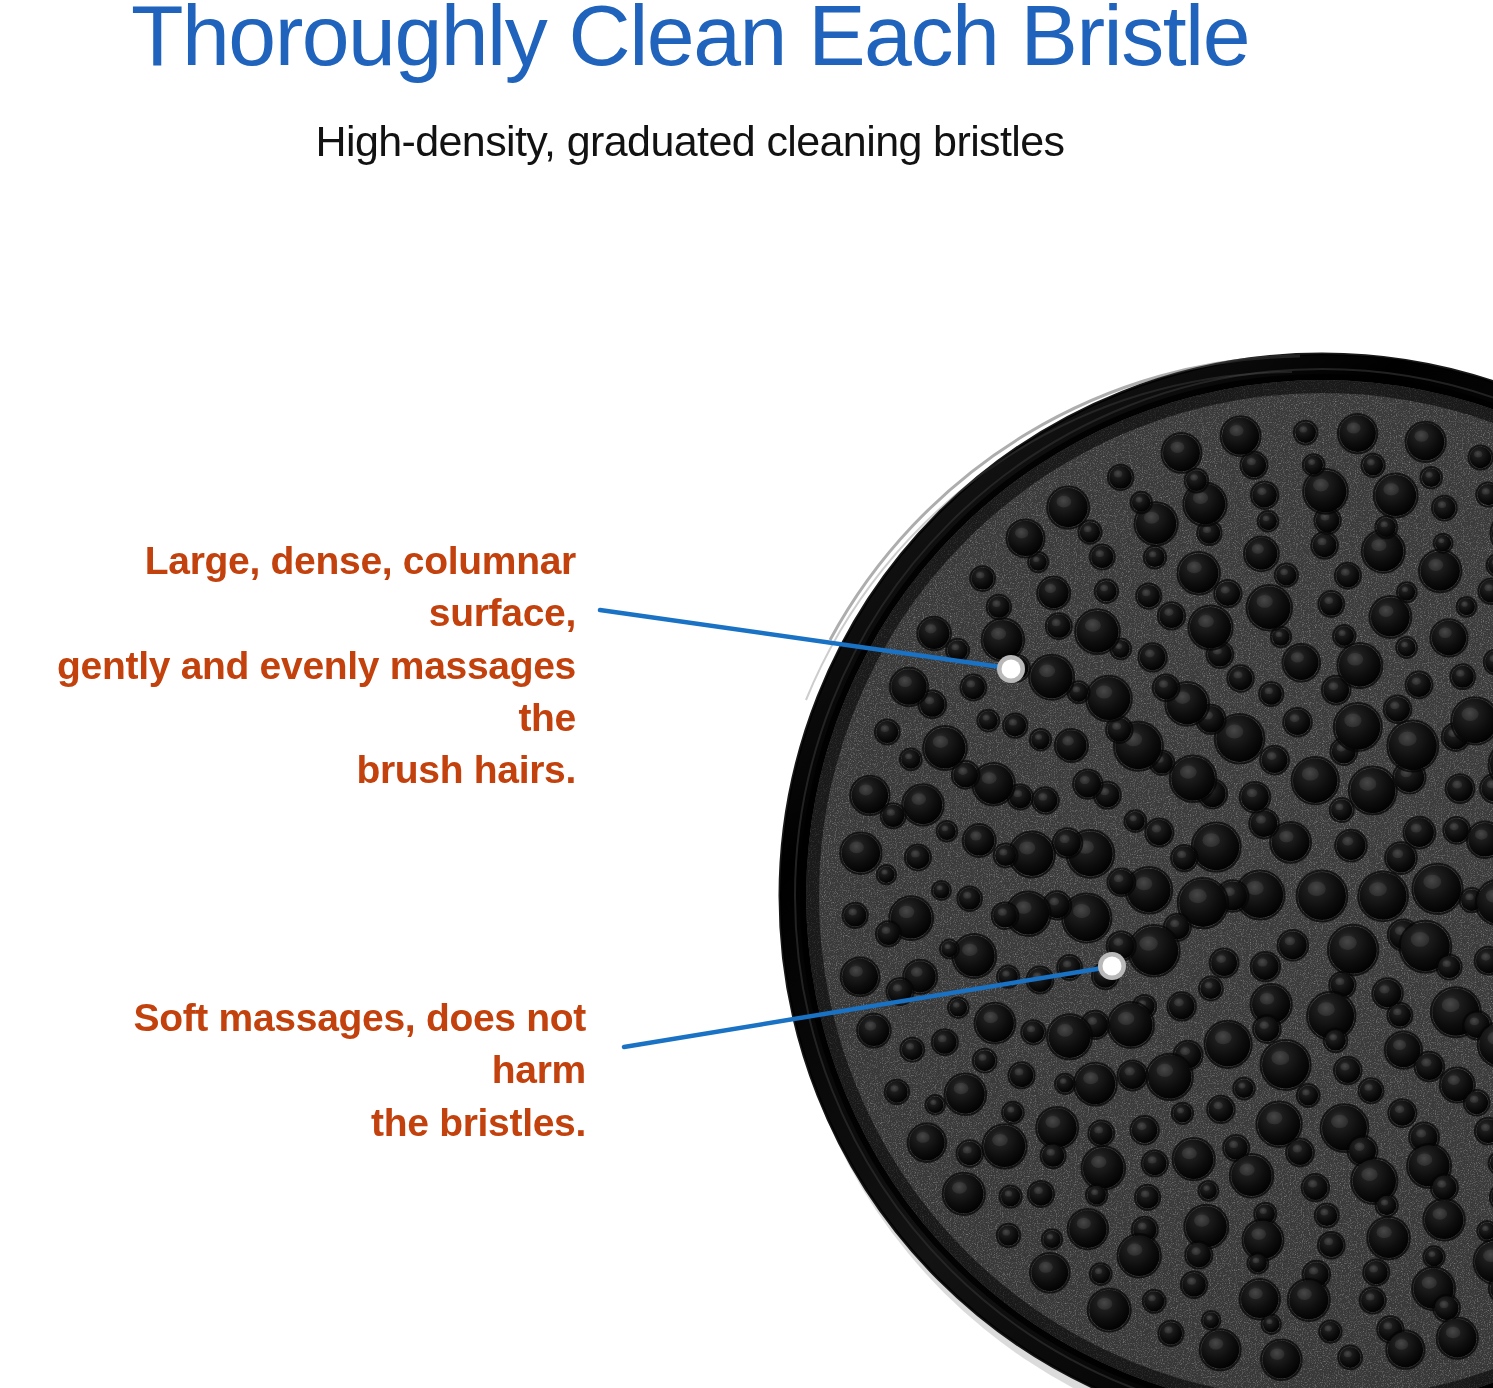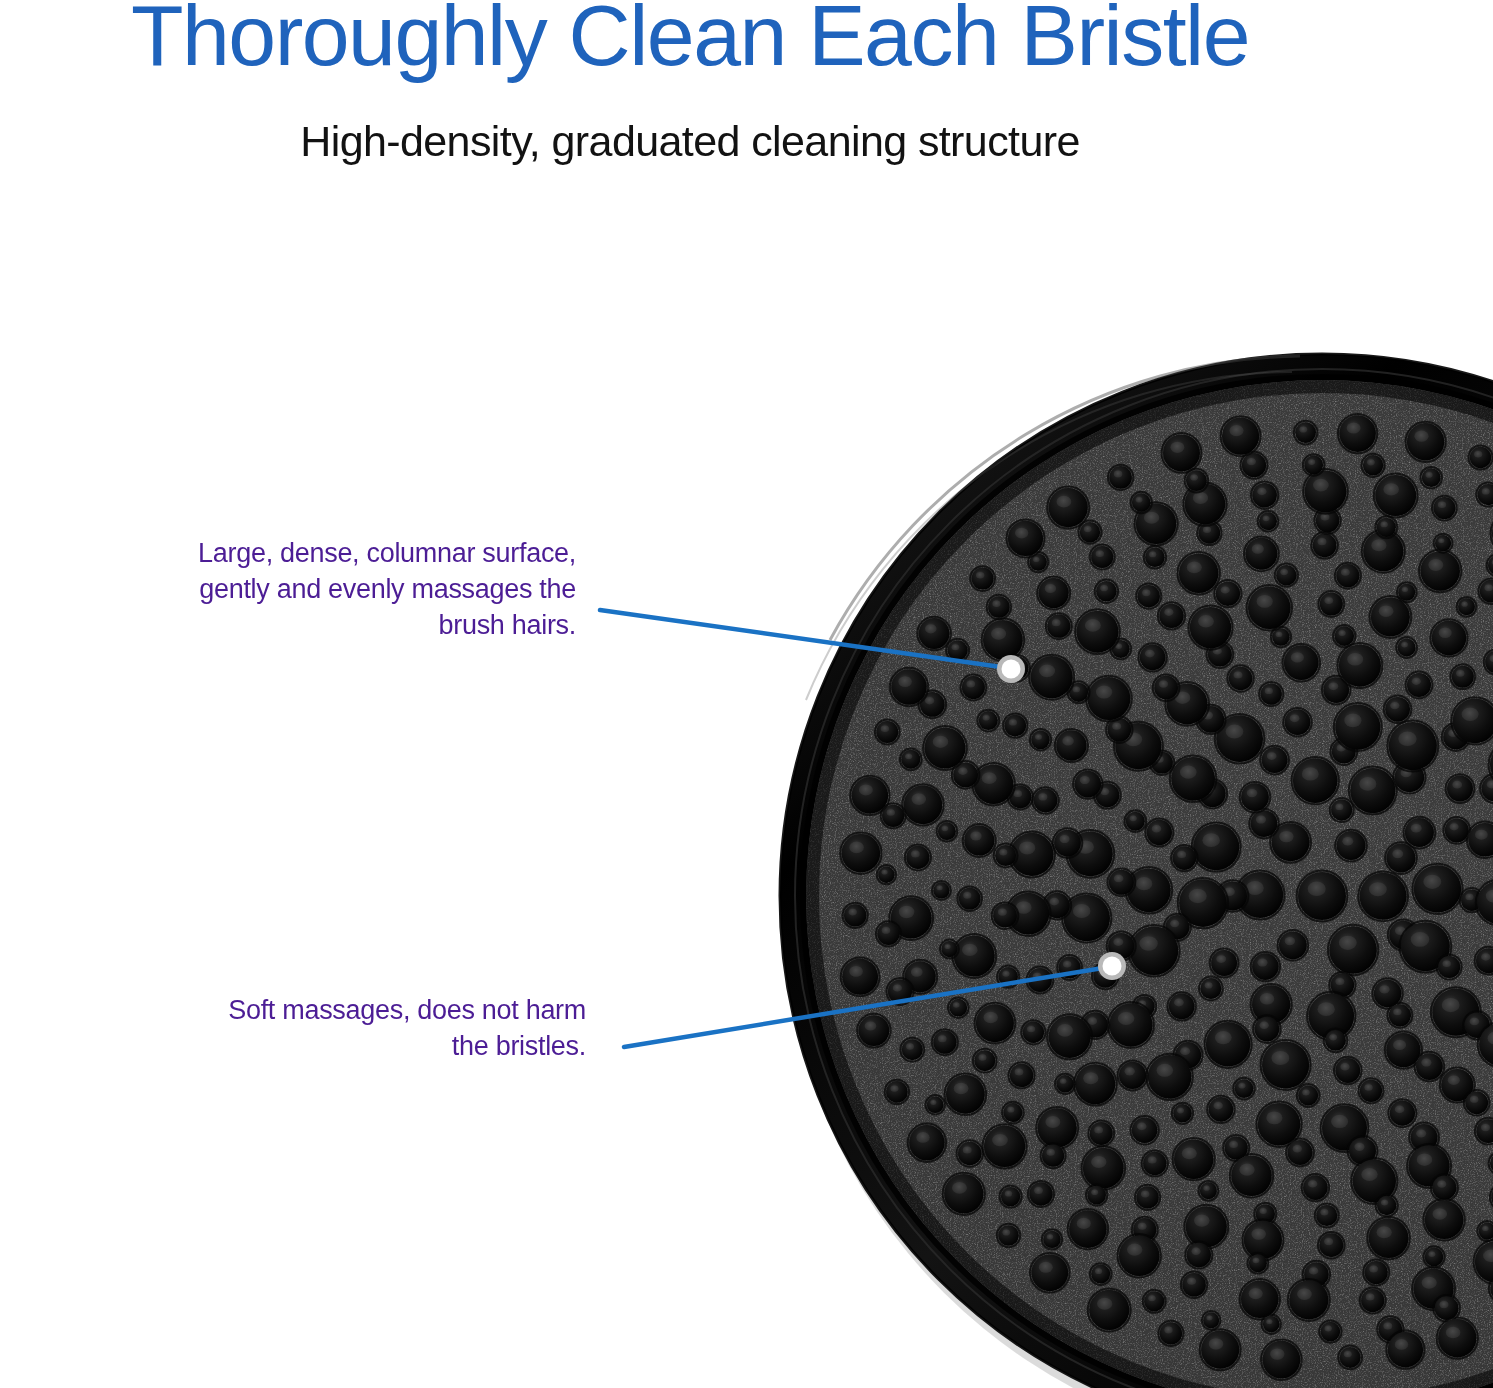--- a/index.html
+++ b/index.html
@@ -38,26 +38,26 @@
     line-height:1.0;
     font-weight:400;
     letter-spacing:-0.6px;
     color:#121212;
     white-space:nowrap;
   }
 
   
   .callout-text{
     position:absolute;
-    color:#4c1d95;
-    font-size:27px;
+    color:#c2410c;
+    font-size:39px;
     line-height:1.34;
     letter-spacing:-0.3px;
     text-align:right;
-    font-weight:400;
+    font-weight:700;
     white-space:pre-line;
   }
   #callout-1-text{ left:8px;  top:535px;  width:568px; }
   #callout-2-text{ left:58px; top:992px;  width:528px; }
 
   
   #art{ position:absolute; left:0; top:0; width:1493px; height:1388px; }
   #leaders{ position:absolute; left:0; top:0; width:1493px; height:1388px; pointer-events:none; }
 </style>
 </head>
@@ -1337,21 +1337,21 @@
     </g>
     <g>
       <line id="lead2" x1="624" y1="1047" x2="1109" y2="967" stroke="#1a72c4" stroke-width="4.5" stroke-linecap="round"></line>
       <circle id="mark2-ring" cx="1112" cy="966" r="14" fill="#b9b9b9"></circle>
       <circle id="mark2-dot" cx="1112" cy="966" r="9.5" fill="#ffffff"></circle>
     </g>
   </svg>
 
   <div id="title" style="color: rgb(31, 99, 188);">Thoroughly Clean Each Bristle</div>
 
-  <div id="subtitle" style="color: rgb(18, 18, 18);">High-density, graduated cleaning structure</div>
+  <div id="subtitle" style="color: rgb(18, 18, 18);">High-density, graduated cleaning bristles</div>
 
   <div id="callout-1-text" class="callout-text">Large, dense, columnar surface,
 gently and evenly massages the
 brush hairs.</div>
 
   <div id="callout-2-text" class="callout-text">Soft massages, does not harm
 the bristles.</div>
 
 </div>
 

